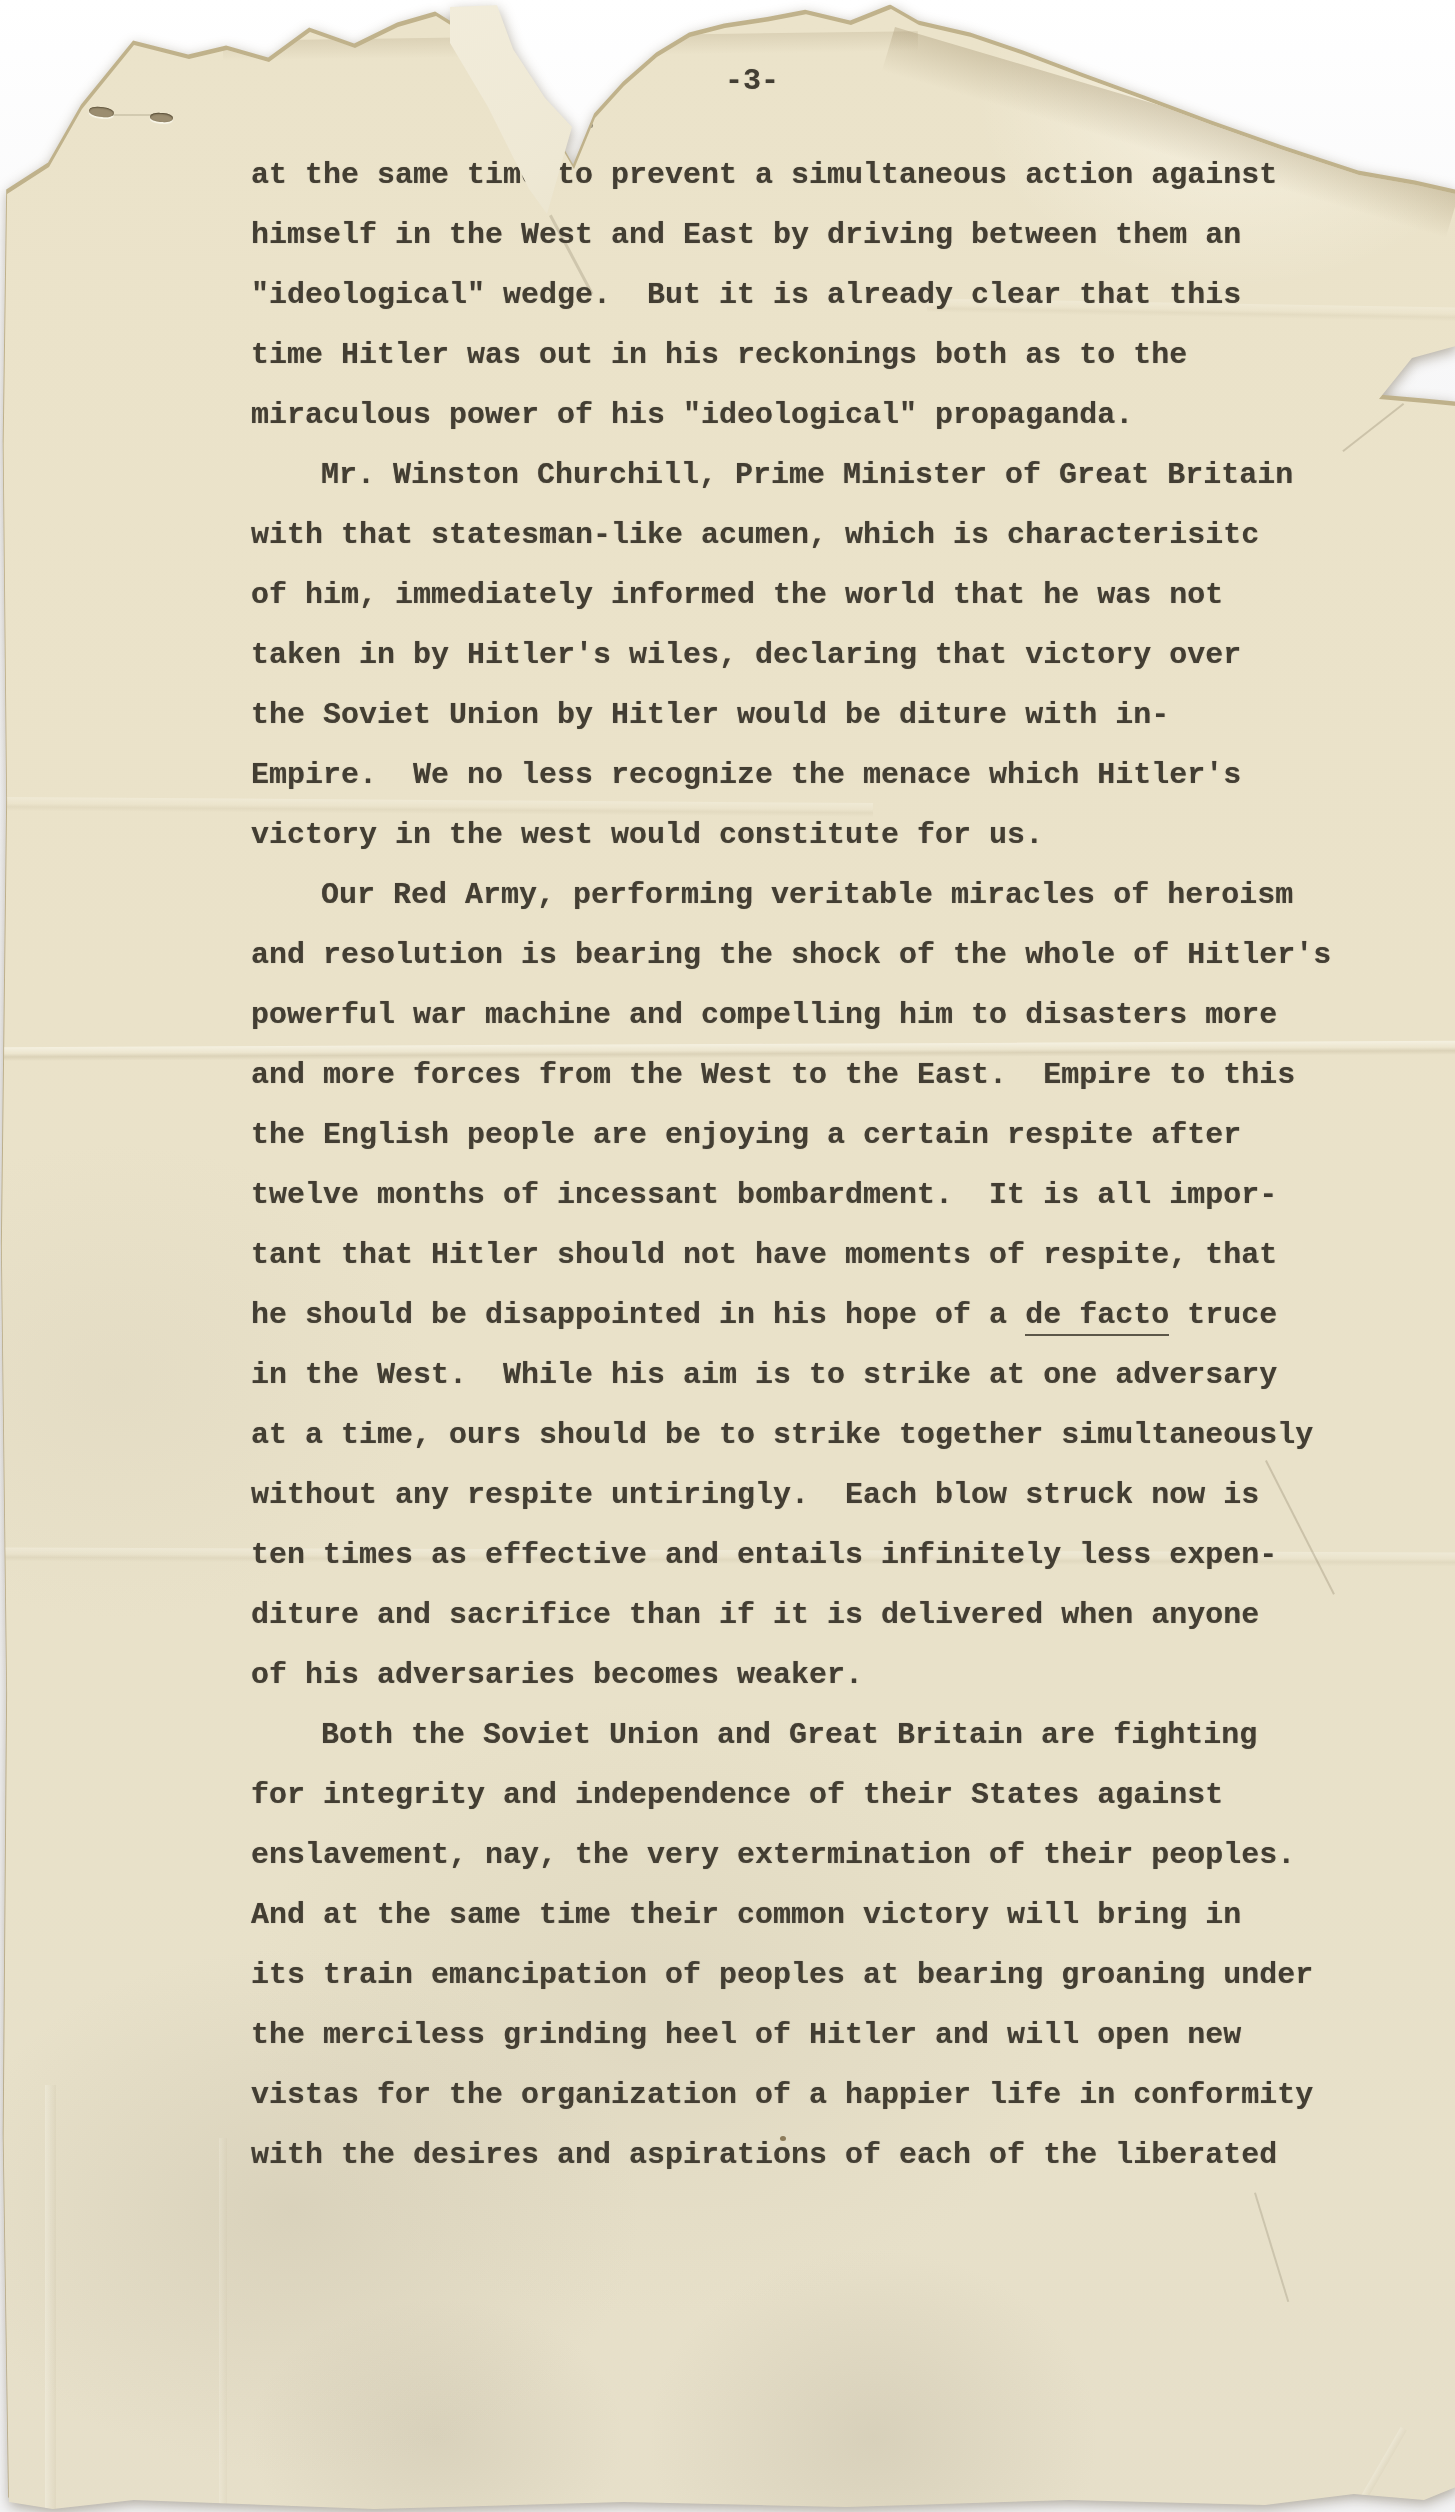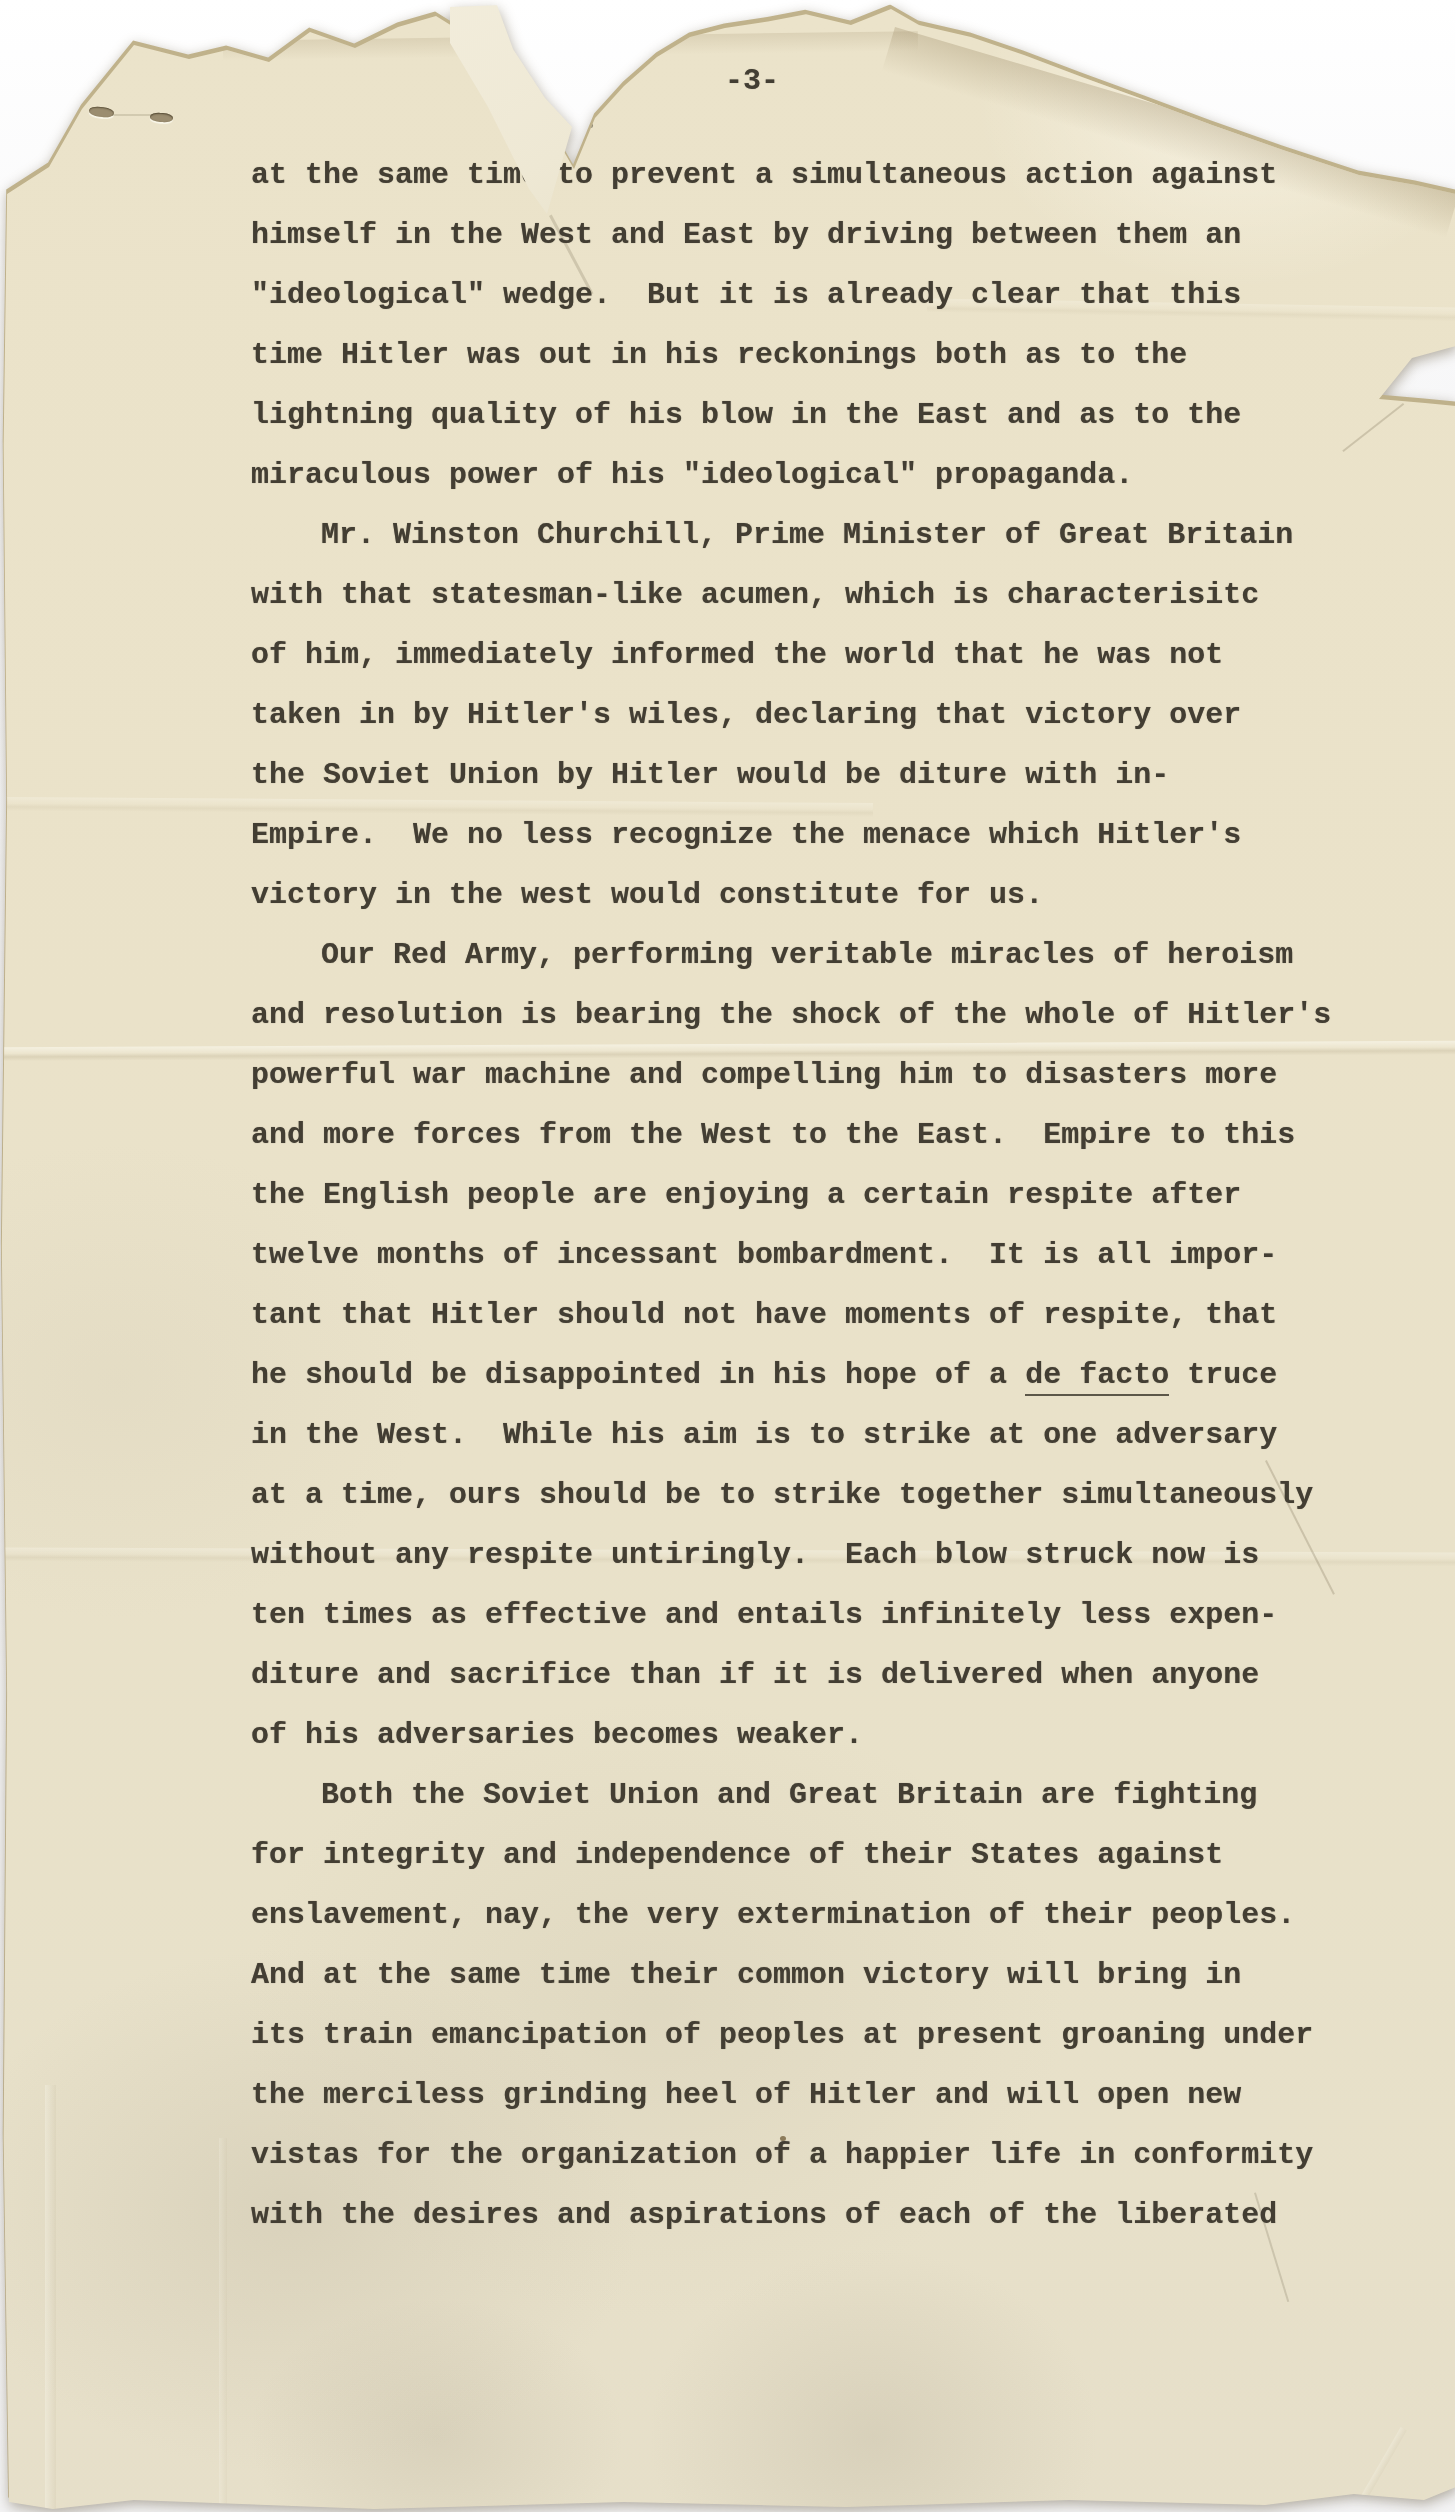--- a/index.html
+++ b/index.html
@@ -92,21 +92,20 @@
       <div class="speck" style="left:780px;top:2136px;width:6.2px;height:5.3px;background:#6f5b37;opacity:.75;"></div>
       <div class="speck" style="left:588px;top:123px;width:5.3px;height:5.3px;background:#5d5642;opacity:.6;"></div>
 
       <div class="page-number">-3-</div>
 
       <div class="text-block">
           <div class="line">at the same time to prevent a simultaneous action against</div>
           <div class="line">himself in the West and East by driving between them an</div>
           <div class="line">"ideological" wedge.  But it is already clear that this</div>
           <div class="line">time Hitler was out in his reckonings both as to the</div>
-          <div class="line">lightning quality of his blow in the East and as to the</div>
           <div class="line">miraculous power of his "ideological" propaganda.</div>
           <div class="line indent">Mr. Winston Churchill, Prime Minister of Great Britain</div>
           <div class="line">with that statesman-like acumen, which is characterisitc</div>
           <div class="line">of him, immediately informed the world that he was not</div>
           <div class="line">taken in by Hitler's wiles, declaring that victory over</div>
           <div class="line">the Soviet Union by Hitler would be diture with in-</div>
           <div class="line">Empire.  We no less recognize the menace which Hitler's</div>
           <div class="line">victory in the west would constitute for us.</div>
           <div class="line indent">Our Red Army, performing veritable miracles of heroism</div>
           <div class="line">and resolution is bearing the shock of the whole of Hitler's</div>
@@ -119,21 +118,21 @@
           <div class="line">in the West.  While his aim is to strike at one adversary</div>
           <div class="line">at a time, ours should be to strike together simultaneously</div>
           <div class="line">without any respite untiringly.  Each blow struck now is</div>
           <div class="line">ten times as effective and entails infinitely less expen-</div>
           <div class="line">diture and sacrifice than if it is delivered when anyone</div>
           <div class="line">of his adversaries becomes weaker.</div>
           <div class="line indent">Both the Soviet Union and Great Britain are fighting</div>
           <div class="line">for integrity and independence of their States against</div>
           <div class="line">enslavement, nay, the very extermination of their peoples.</div>
           <div class="line">And at the same time their common victory will bring in</div>
-          <div class="line">its train emancipation of peoples at present groaning under</div>
+          <div class="line">its train emancipation of peoples at bearing groaning under</div>
           <div class="line">the merciless grinding heel of Hitler and will open new</div>
           <div class="line">vistas for the organization of a happier life in conformity</div>
           <div class="line">with the desires and aspirations of each of the liberated</div>
         </div>
 
     </div>
 
     <div class="flap"></div>
   </div>
 

